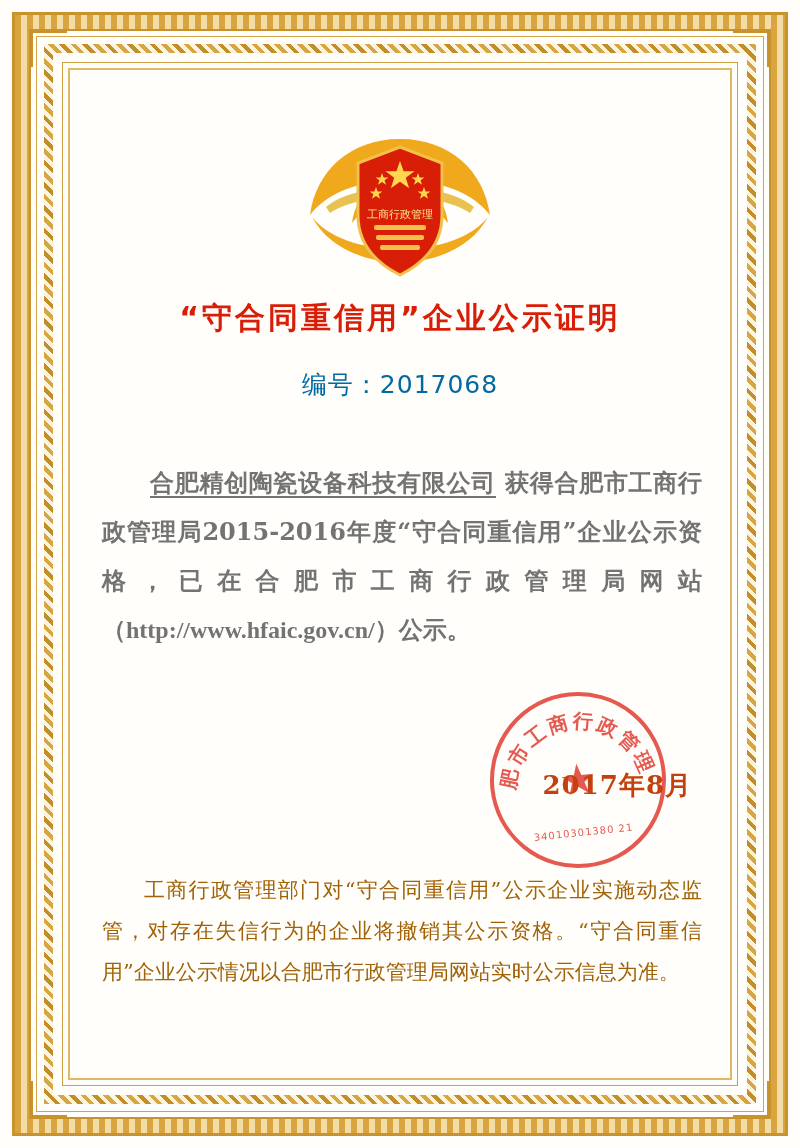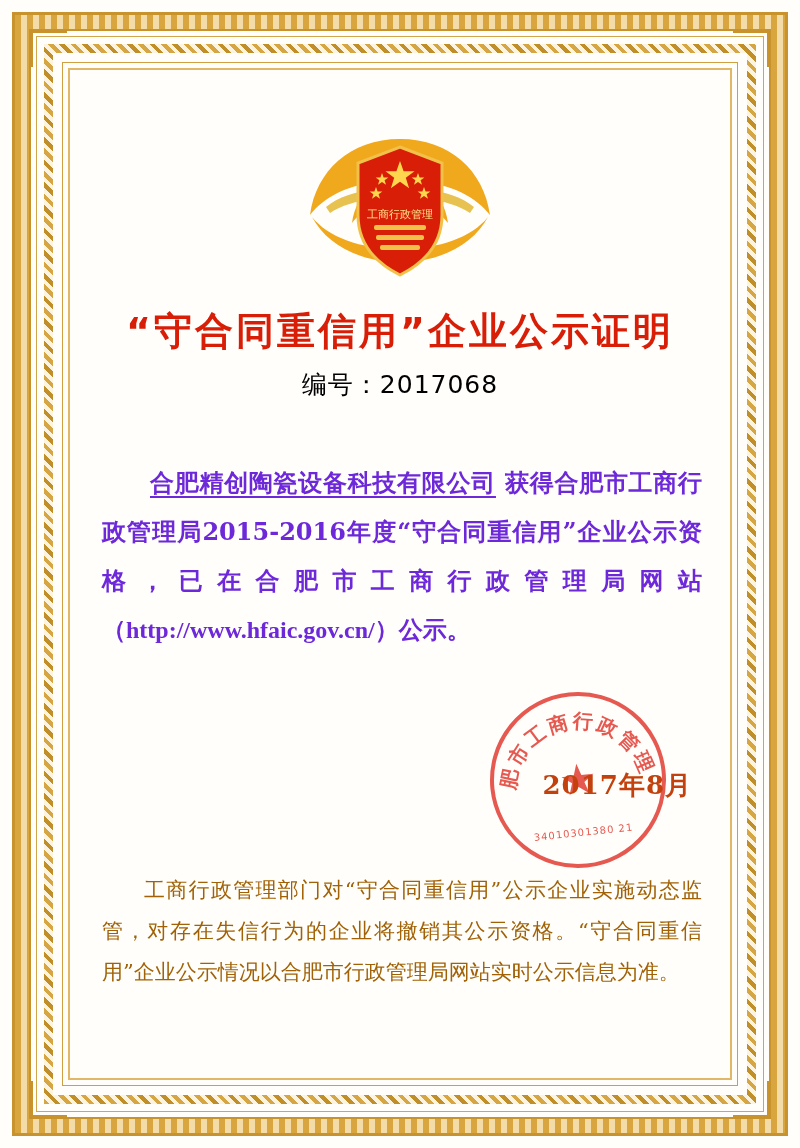--- a/index.html
+++ b/index.html
@@ -107,52 +107,52 @@
     left: 50%;
     top: 31px;
     transform: translateX(-50%);
     width: 220px;
     height: 180px;
   }
 
   
   .title {
     position: absolute;
-    top: 226px;
+    top: 218px;
     left: 0;
     right: 0;
     text-align: center;
     color: #d81e06;
-    font-size: 38px;
+    font-size: 30px;
     font-weight: bold;
     letter-spacing: 3px;
     font-family: "DejaVu Sans", "Liberation Sans", sans-serif;
     white-space: nowrap;
   }
   .serial {
     position: absolute;
     top: 288px;
     left: 0;
     right: 0;
     text-align: center;
-    color: #000000;
+    color: #0369a1;
     font-size: 25px;
     letter-spacing: 1px;
     font-family: "DejaVu Sans", "Liberation Sans", sans-serif;
   }
 
   
   .body-text {
     position: absolute;
     top: 378px;
     left: 22px;
     right: 18px;
     font-size: 24px;
     line-height: 49px;
-    color: #6d28d9;
+    color: #737373;
     text-align: justify;
     font-weight: bold;
     font-family: "DejaVu Serif", "Liberation Serif", serif;
     text-indent: 2em;
   }
   .body-text .company {
     text-decoration: underline;
     text-underline-offset: 5px;
   }
   .body-text .url {

